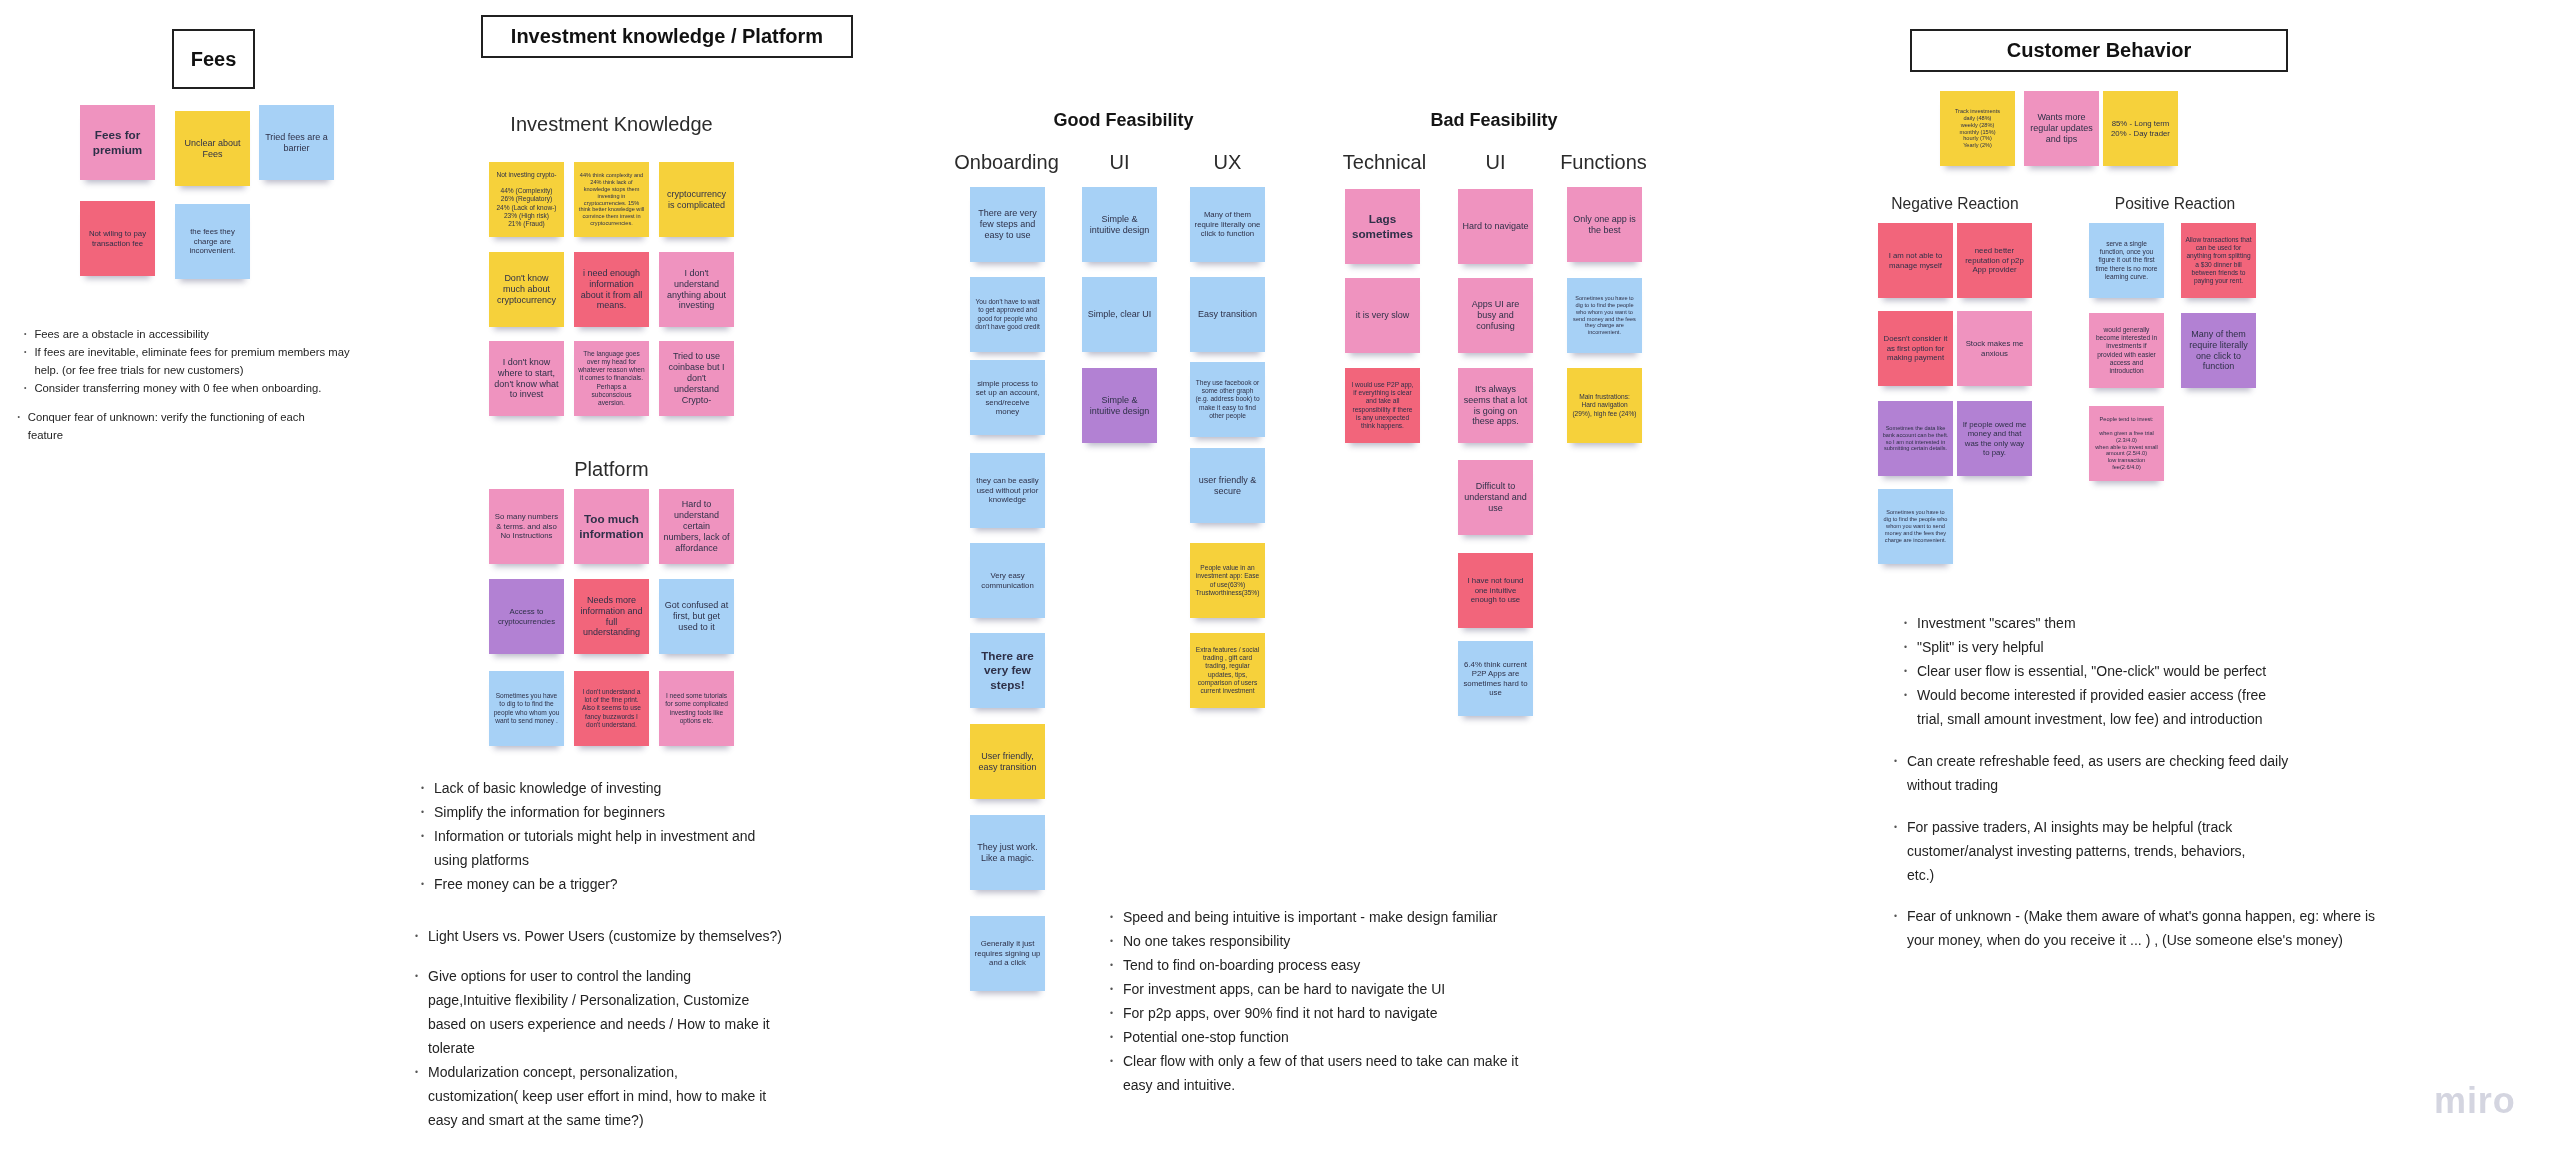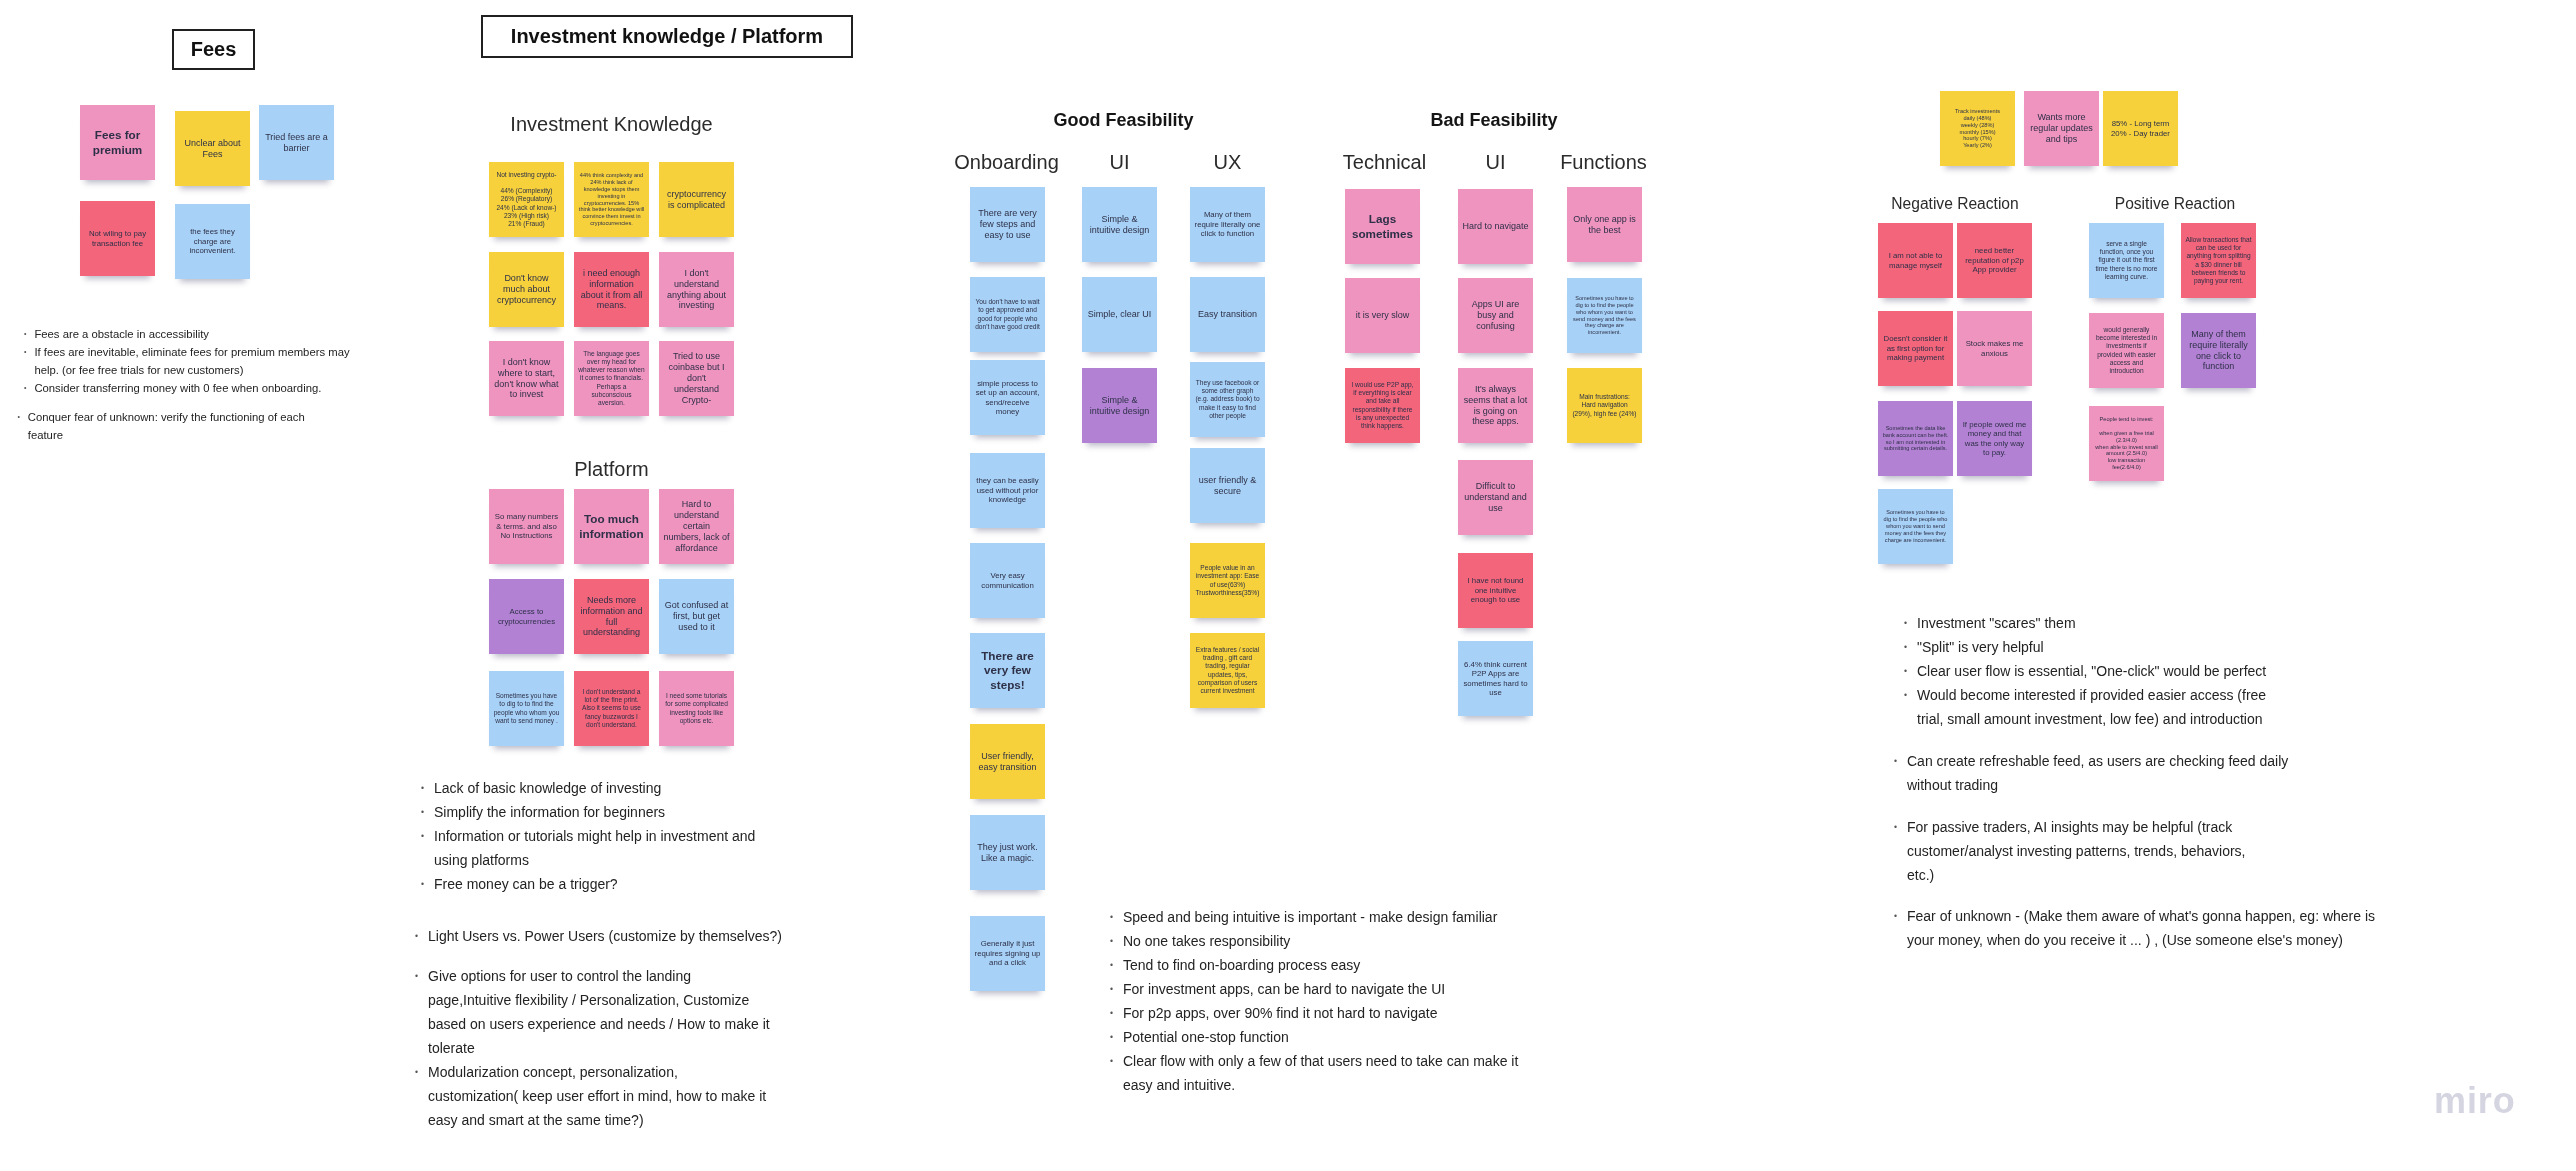--- a/index.html
+++ b/index.html
@@ -31,21 +31,21 @@
   .dot{flex:none;width:13px;font-size:8.7px;line-height:inherit;color:#555;}
   .small{font-size:11.3px;line-height:18px;}
   .small .dot{width:10.4px;font-size:7px;}
   .watermark{position:absolute;font-weight:bold;font-size:36px;letter-spacing:0.9px;color:#d4d5e0;}
 </style>
 </head>
 <body>
 
 <div class="board">
 
-  <div class="tbox" style="left:172px;top:29px;width:83px;height:41px;">
+  <div class="tbox" style="left:172px;top:29px;width:83px;height:60px;">
       <span>Fees</span>
     </div>
   <div class="note pink t-lg" style="left:80px;top:105px;">Fees for premium</div>
   <div class="note yellow t-md" style="left:175px;top:111px;">Unclear about Fees</div>
   <div class="note blue t-md" style="left:259px;top:105px;">Tried fees are a barrier</div>
   <div class="note red t-sm" style="left:80px;top:201px;">Not wiling to pay transaction fee</div>
   <div class="note blue t-sm" style="left:175px;top:204px;">the fees they charge are inconvenient.</div>
   <ul class="blist small" style="left:24px;top:325px;width:330px;">
     <li>
         <span class="dot">•</span>
@@ -193,20 +193,23 @@
     <li>
         <span class="dot">•</span>
         <span>Potential one-stop function</span>
       </li>
     <li>
         <span class="dot">•</span>
         <span>Clear flow with only a few of that users need to take can make it easy and intuitive.</span>
       </li>
   </ul>
 
+  <div class="tbox" style="left:1910px;top:29px;width:378px;height:43px;">
+      <span>Customer Behavior</span>
+    </div>
   <div class="note yellow t-xxs pre" style="left:1940px;top:91px;">Track investments
 daily (48%)
 weekly (28%)
 monthly (15%)
 hourly (7%)
 Yearly (2%)</div>
   <div class="note pink t-md" style="left:2024px;top:91px;">Wants more regular updates and tips</div>
   <div class="note yellow t-sm pre" style="left:2103px;top:91px;">85% - Long term
 20% - Day trader</div>
   <div class="lbl lbl-md" style="left:1877px;top:195px;width:156px;">Negative Reaction</div>

